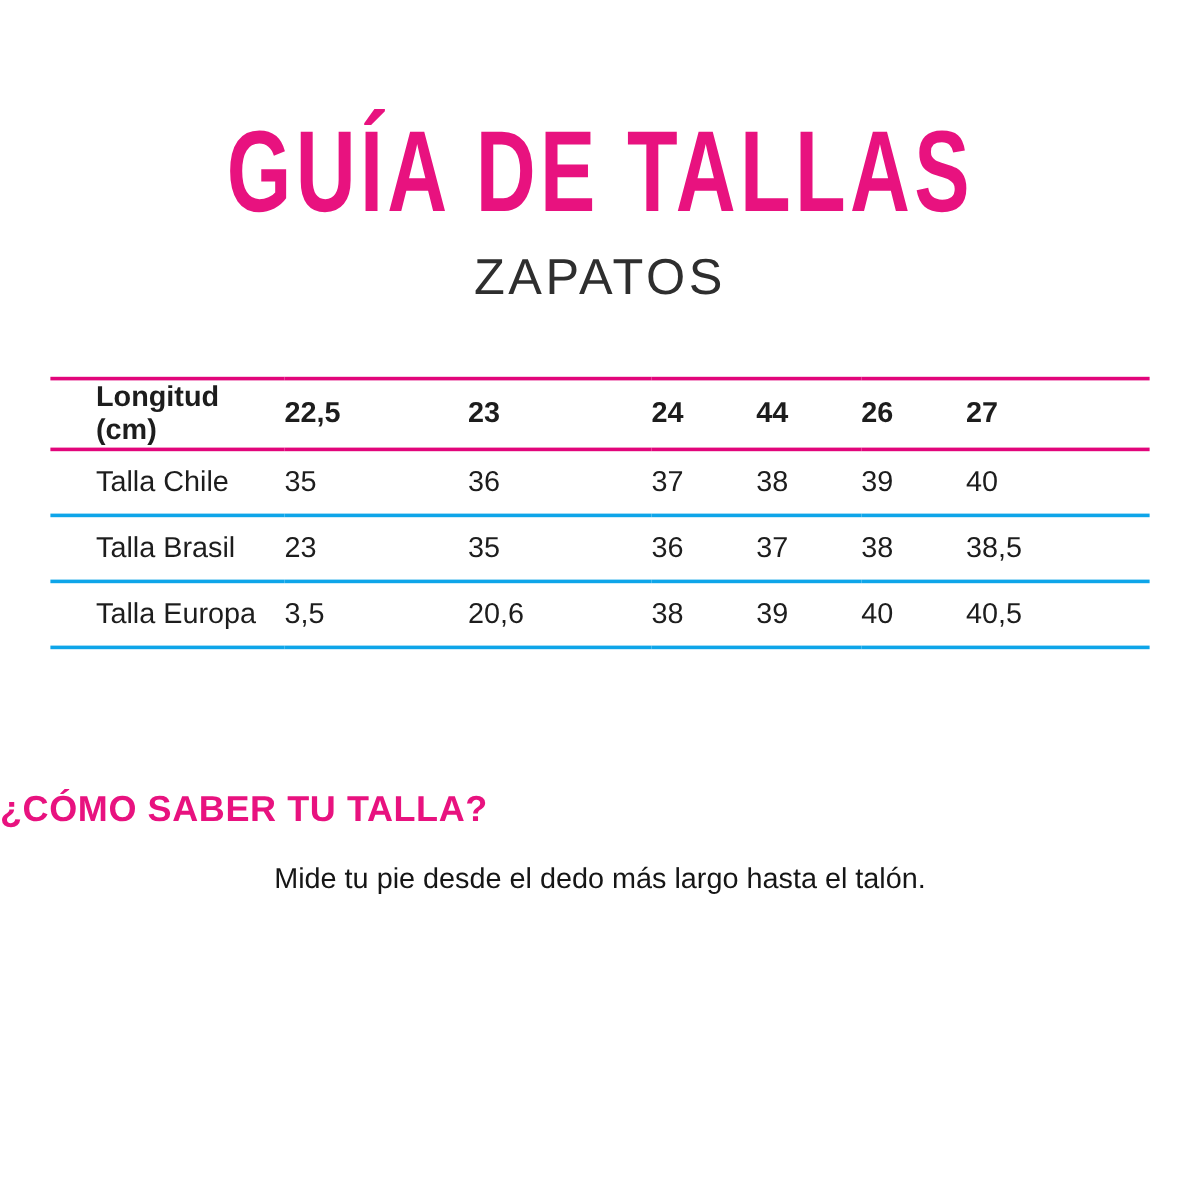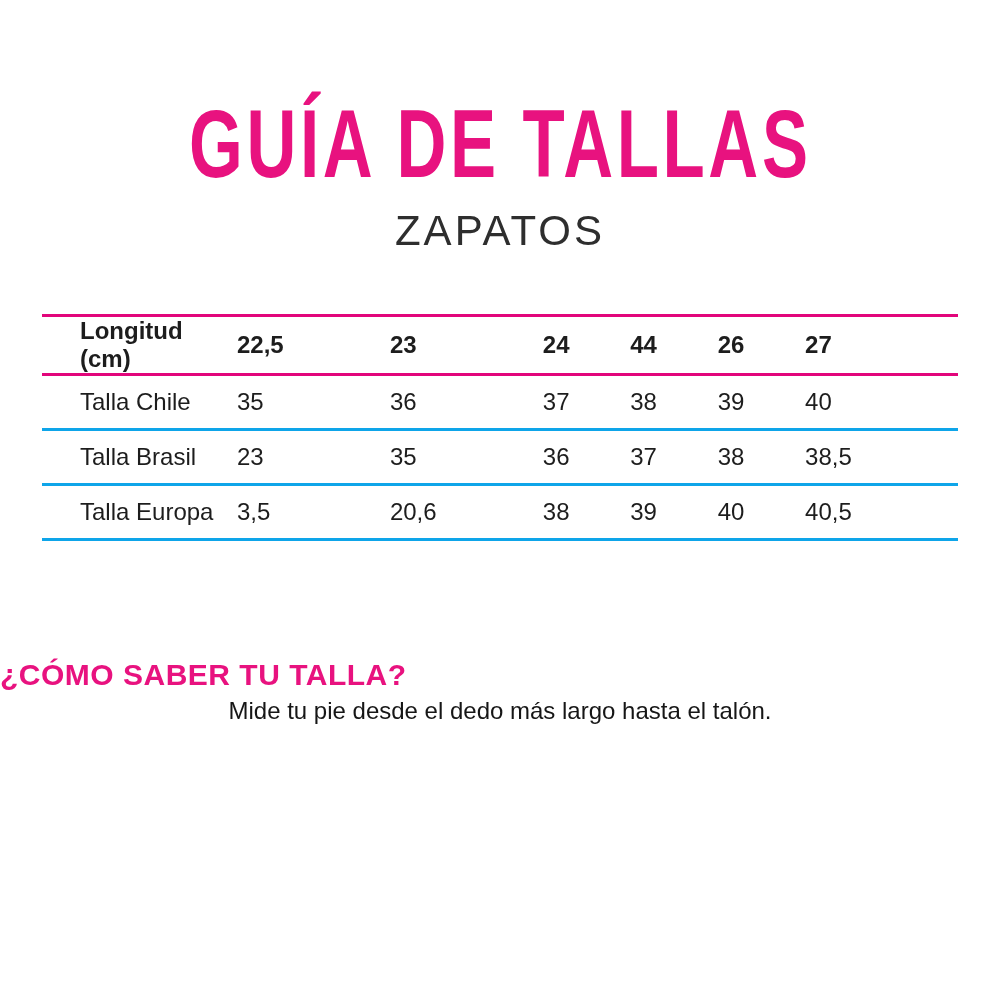--- a/index.html
+++ b/index.html
@@ -77,20 +77,21 @@
   
   .howto-heading {
     margin-top: 116px;
     font-size: 30px;
     line-height: 1.2;
     font-weight: bold;
     letter-spacing: 0.5px;
     color: #e8127f;
   }
   .howto-text {
+    margin-top: 22px;
     text-align: center;
     font-size: 24px;
     line-height: 36px;
     color: #161616;
   }
 </style>
 </head>
 <body>
 
 <div class="page">

